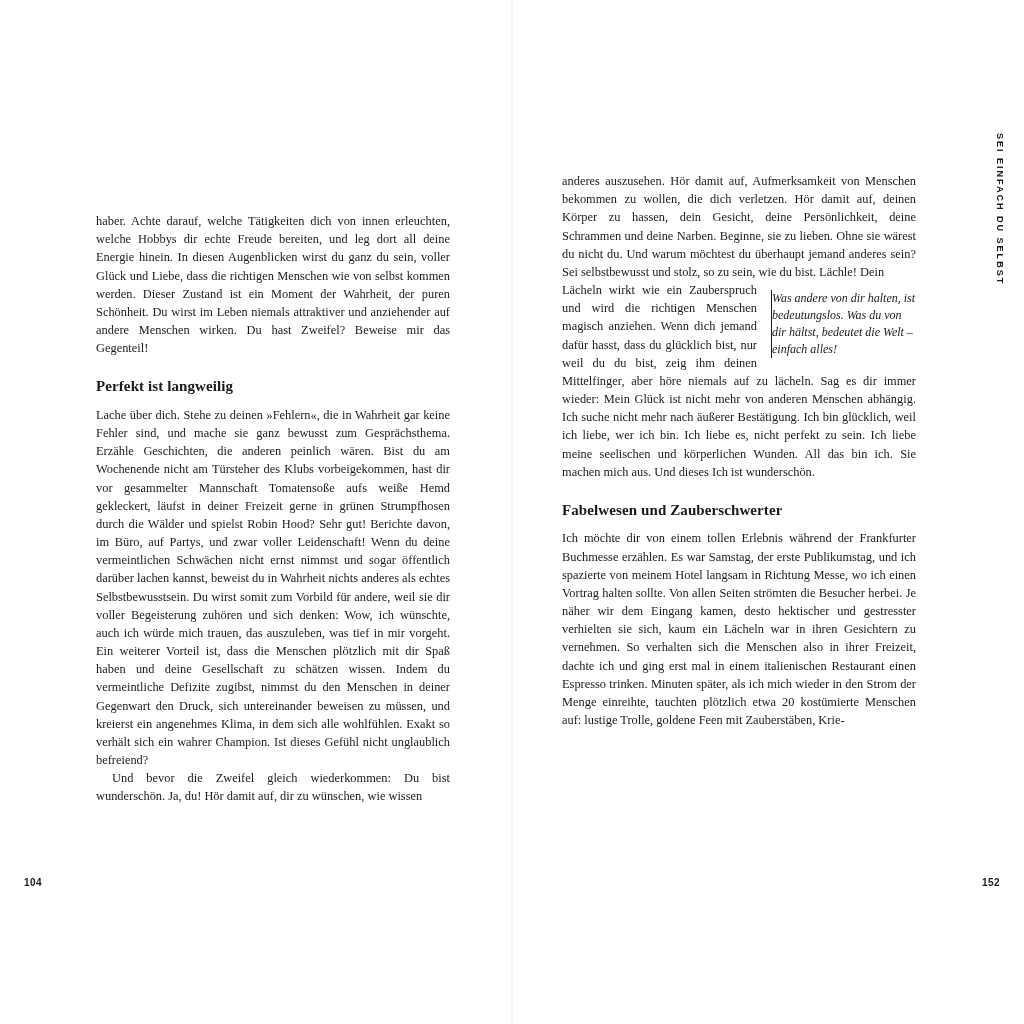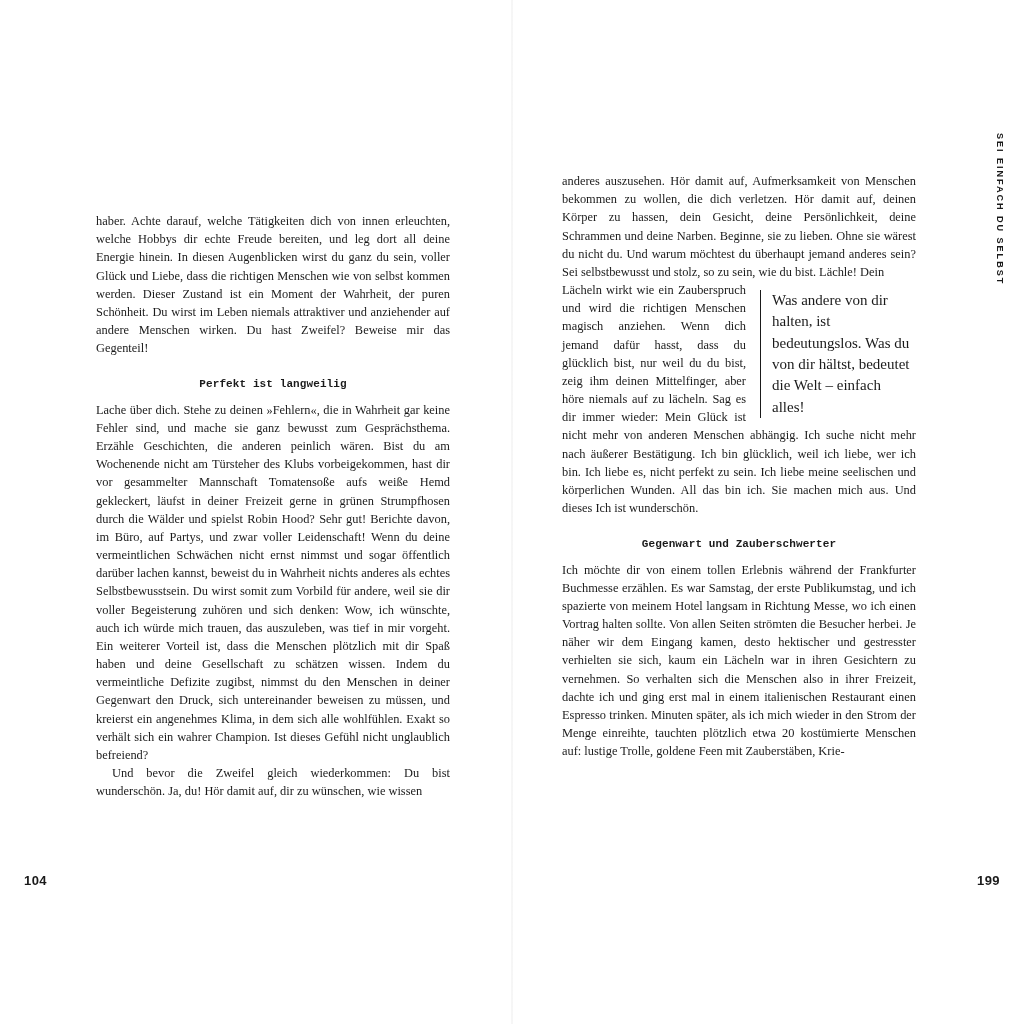--- a/index.html
+++ b/index.html
@@ -51,48 +51,48 @@
   .page-right .col { left: 50px; }
 
   .col p {
     margin: 0;
     text-indent: 0;
   }
   .col p.indent {
     text-indent: 16px;
   }
   .col h2 {
-    font-family: Liberation Mono, monospace;
-    font-size: 11px;
+    font-family: Liberation Serif, serif;
+    font-size: 15px;
     font-weight: bold;
     letter-spacing: .1px;
     margin: 20px 0 9px 0;
-    text-align: center;
+    text-align: left;
     line-height: 1.3;
   }
 
   
   .quote-wrap {
     float: right;
     width: 144px;
     margin: 4px 0 5px 14px;
     border-left: 1px solid #1a1a1a;
-    padding-left: 11px;
-    font-size: 15px;
+    font-style: italic;
+    font-size: 12px;
     line-height: 1.42;
     text-align: left;
     position: relative;
     top: 5px;
   }
 
   .folio {
     position: absolute;
     bottom: 136px;
     font-family: "Liberation Sans", sans-serif;
-    font-size: 13px;
+    font-size: 10px;
     font-weight: bold;
     letter-spacing: .4px;
     color: #1a1a1a;
     text-align: center;
   }
   .folio-left { left: 24px; }
   .folio-right { right: 24px; }
 
   .running-head {
     position: absolute;
@@ -132,23 +132,23 @@
   <div class="page page-right">
     <div class="col">
       <p>anderes auszusehen. Hör damit auf, Aufmerksamkeit von Menschen bekommen zu wollen, die dich verletzen. Hör damit auf, deinen Körper zu hassen, dein Gesicht, deine Persönlichkeit, deine Schrammen und deine Narben. Beginne, sie zu lieben. Ohne sie wärest du nicht du. Und warum möchtest du überhaupt jemand anderes sein? Sei selbstbewusst und stolz, so zu sein, wie du bist. Lächle! Dein</p>
 
       <div class="quote-wrap">
         <span>Was andere von dir halten, ist bedeutungslos. Was du von dir hältst, bedeutet die Welt – einfach alles!</span>
       </div>
 
       <p>Lächeln wirkt wie ein Zauberspruch und wird die richtigen Menschen magisch anziehen. Wenn dich jemand dafür hasst, dass du glücklich bist, nur weil du du bist, zeig ihm deinen Mittelfinger, aber höre niemals auf zu lächeln. Sag es dir immer wieder: Mein Glück ist nicht mehr von anderen Menschen abhängig. Ich suche nicht mehr nach äußerer Bestätigung. Ich bin glücklich, weil ich liebe, wer ich bin. Ich liebe es, nicht perfekt zu sein. Ich liebe meine seelischen und körperlichen Wunden. All das bin ich. Sie machen mich aus. Und dieses Ich ist wunderschön.</p>
 
-      <h2>Gegenwart und Zauberschwerter</h2>
+      <h2>Fabelwesen und Zauberschwerter</h2>
 
       <p>Ich möchte dir von einem tollen Erlebnis während der Frankfurter Buchmesse erzählen. Es war Samstag, der erste Publikumstag, und ich spazierte von meinem Hotel langsam in Richtung Messe, wo ich einen Vortrag halten sollte. Von allen Seiten strömten die Besucher herbei. Je näher wir dem Eingang kamen, desto hektischer und gestresster verhielten sie sich, kaum ein Lächeln war in ihren Gesichtern zu vernehmen. So verhalten sich die Menschen also in ihrer Freizeit, dachte ich und ging erst mal in einem italienischen Restaurant einen Espresso trinken. Minuten später, als ich mich wieder in den Strom der Menge einreihte, tauchten plötzlich etwa 20 kostümierte Menschen auf: lustige Trolle, goldene Feen mit Zauberstäben, Krie-</p>
     </div>
 
     <div class="running-head">SEI EINFACH DU SELBST</div>
 
-    <div class="folio folio-right">199</div>
+    <div class="folio folio-right">152</div>
   </div>
 
 </div>
 
 </body></html>

